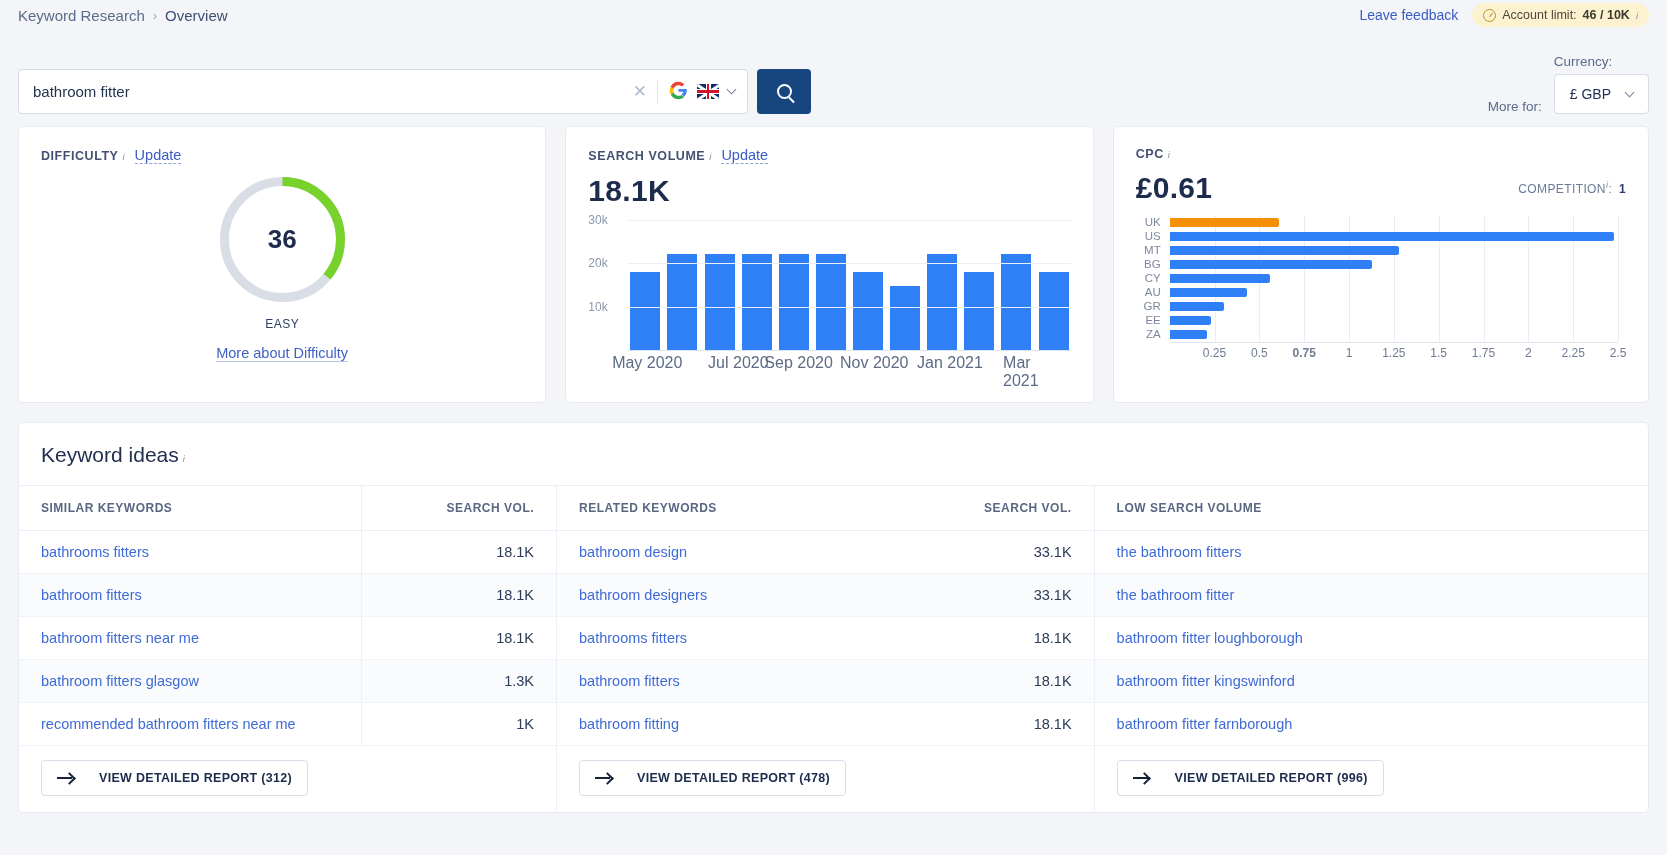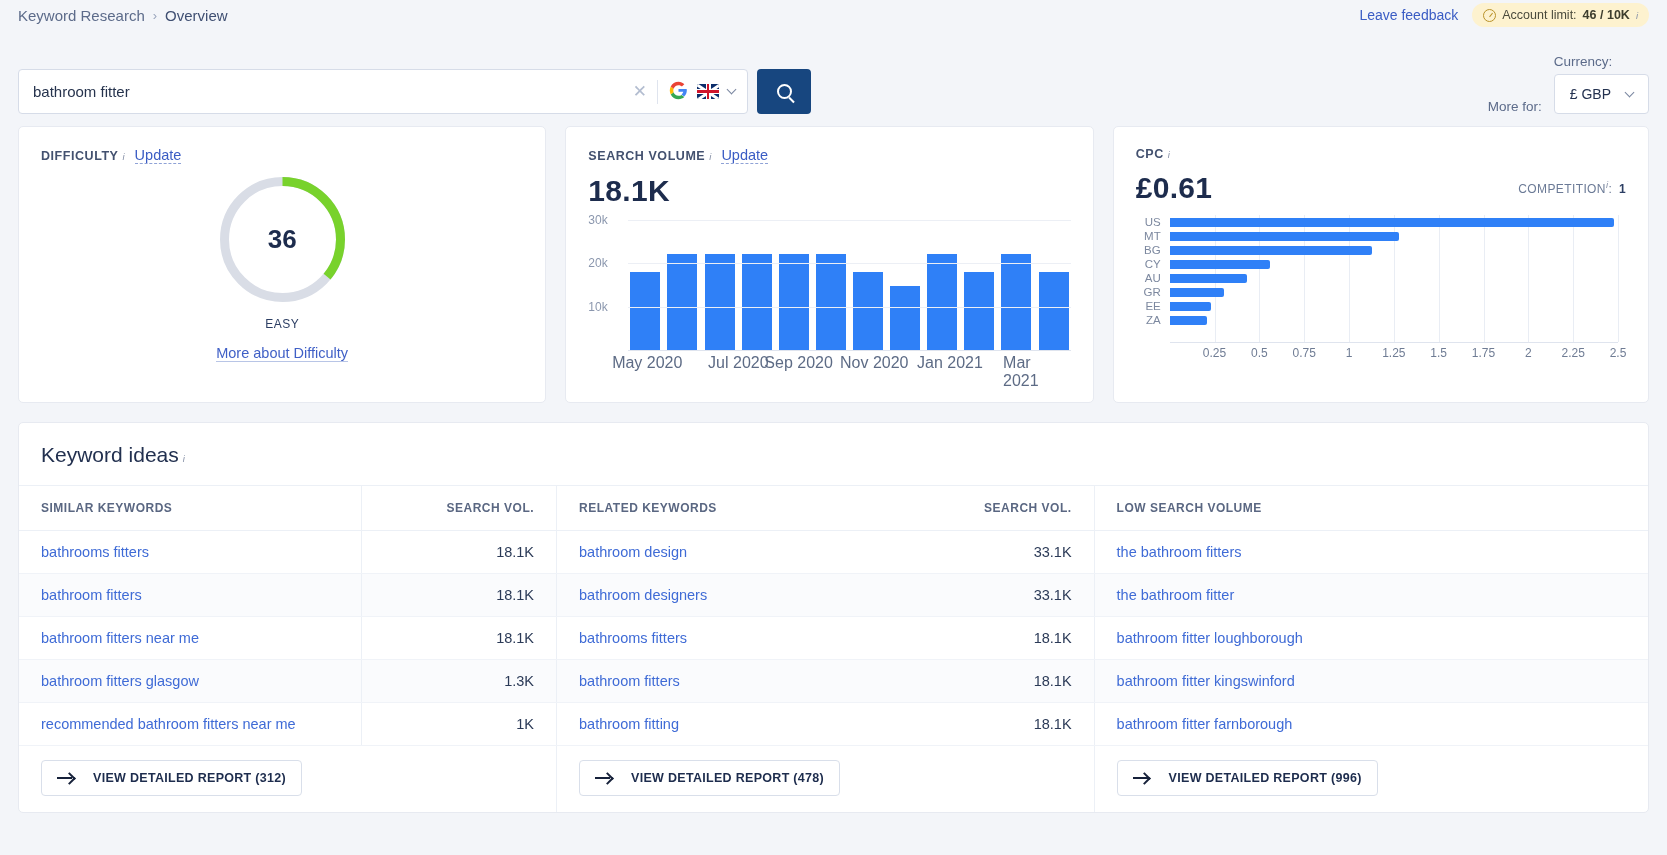--- a/index.html
+++ b/index.html
@@ -146,21 +146,21 @@
        padding: 15px 22px; border-top:1px solid #ecf0f6; border-bottom:1px solid #ecf0f6; }
   th.num, td.num { text-align:right; }
   td { font-size:14.5px; padding: 13px 22px; border-bottom:1px solid #f0f3f8; }
   td.kw a { color:#3f6bd6; text-decoration:none; }
   td.num { color:#2a3category; }
   td.num { color:#2b3a57; }
   tr.alt td { background:#fafbfd; }
   .colsep { border-left:1px solid #ecf0f6; }
   .foot-row td { border-bottom:0; padding: 14px 22px 16px 22px; }
   .report-btn {
-    display:inline-flex; align-items:center; gap:19px; height:36px; padding: 0 15px;
+    display:inline-flex; align-items:center; gap:25px; height:36px; padding: 0 15px;
     border:1px solid #d9dfea; border-radius:4px; background:#fff; cursor:pointer;
     font-size:12.5px; font-weight:600; letter-spacing:.3px; color:#1d2c4d;
   }
   .arr { width:17px; height:11px; position:relative; }
   .arr::before { content:""; position:absolute; left:0; top:4.5px; width:15px; height:2px; background:#16213a; }
   .arr::after { content:""; position:absolute; right:0.5px; top:1.5px; width:7px; height:7px;
                 border-top:2px solid #16213a; border-right:2px solid #16213a; transform: rotate(45deg); }
 </style>
 </head>
 <body>
@@ -308,20 +308,26 @@
             <div class="cpc-vline" style="left: 40%;"></div>
             <div class="cpc-vline" style="left: 50%;"></div>
             <div class="cpc-vline" style="left: 60%;"></div>
             <div class="cpc-vline" style="left: 70%;"></div>
             <div class="cpc-vline" style="left: 80%;"></div>
             <div class="cpc-vline" style="left: 90%;"></div>
             <div class="cpc-vline" style="left: 100%;"></div>
           </div>
         <div class="cpc-rows" id="cpc-rows">
             <div class="cpc-row">
+              <div class="cpc-lab">UK</div>
+              <div class="cpc-track">
+                <div class="cpc-fill hl" title="UK: 0.61" style="width: 24.4%; background: rgb(247, 144, 9);"></div>
+              </div>
+            </div>
+            <div class="cpc-row">
               <div class="cpc-lab">US</div>
               <div class="cpc-track">
                 <div class="cpc-fill" title="US: 2.48" style="width: 99.2%; background: rgb(47, 128, 247);"></div>
               </div>
             </div>
             <div class="cpc-row">
               <div class="cpc-lab">MT</div>
               <div class="cpc-track">
                 <div class="cpc-fill" title="MT: 1.28" style="width: 51.2%; background: rgb(47, 128, 247);"></div>
               </div>
@@ -360,21 +366,21 @@
               <div class="cpc-lab">ZA</div>
               <div class="cpc-track">
                 <div class="cpc-fill" title="ZA: 0.21" style="width: 8.4%; background: rgb(47, 128, 247);"></div>
               </div>
             </div>
           </div>
         <div class="cpc-axis"></div>
         <div class="cpc-ticks" id="cpc-ticks">
             <div class="cpc-tick" style="left: 10%;">0.25</div>
             <div class="cpc-tick" style="left: 20%;">0.5</div>
-            <div class="cpc-tick" style="left: 30%;">0.75</div>
+            <div class="cpc-tick" style="left: 30%; font-weight: bold;">0.75</div>
             <div class="cpc-tick" style="left: 40%;">1</div>
             <div class="cpc-tick" style="left: 50%;">1.25</div>
             <div class="cpc-tick" style="left: 60%;">1.5</div>
             <div class="cpc-tick" style="left: 70%;">1.75</div>
             <div class="cpc-tick" style="left: 80%;">2</div>
             <div class="cpc-tick" style="left: 90%;">2.25</div>
             <div class="cpc-tick" style="left: 100%;">2.5</div>
           </div>
       </div>
     </div>

